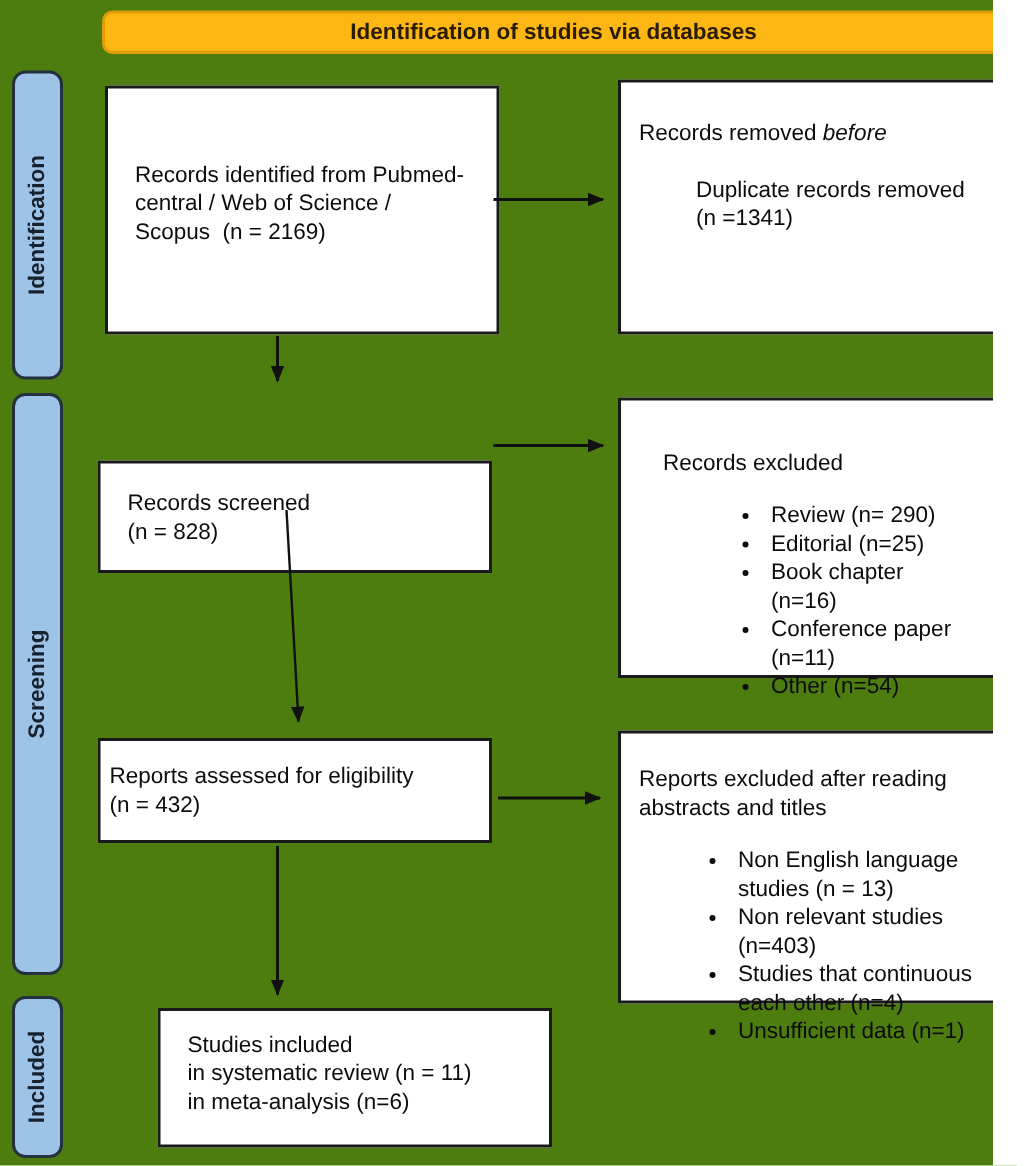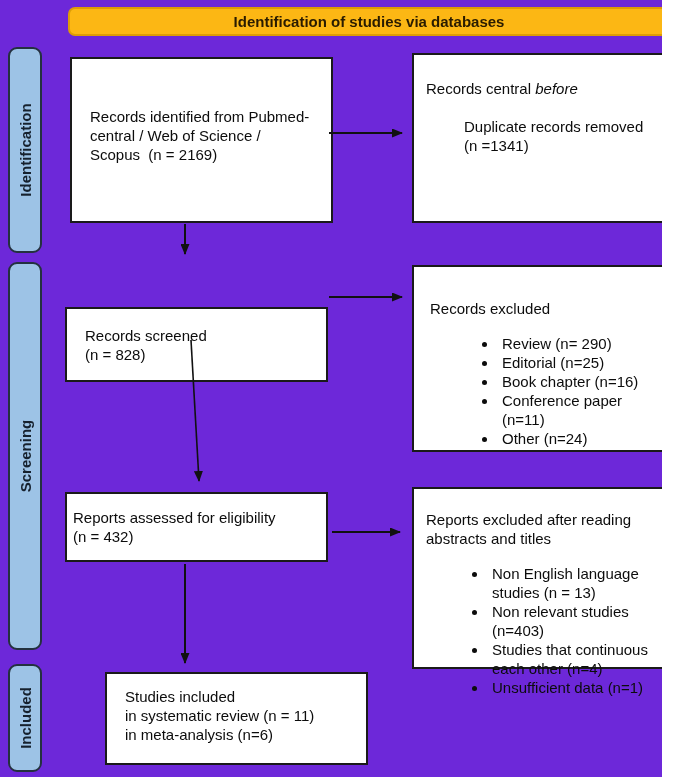--- a/index.html
+++ b/index.html
@@ -1,16 +1,16 @@
 <!DOCTYPE html>
 <html style="--banner-bg: #FCB714; --banner-border: #DE9D06; --stage-bg: #9DC3E6; --stage-border: #24313F;"><head>
 <meta charset="utf-8">
 <style>
   html,body{margin:0;padding:0;background:#fff;}
-  #page{position:relative;width:662px;height:777px;background:#6d28d9;
+  #page{position:relative;width:662px;height:777px;background:#4d7c0f;
         font-family:"Liberation Sans","DejaVu Sans",sans-serif;color:#111;overflow:hidden;}
 
   
   .banner{position:absolute;left:68px;top:7px;width:602px;height:29px;
           background:var(--banner-bg,#FCB714);border:2px solid var(--banner-border,#DE9D06);
           border-radius:7px;box-sizing:border-box;
           display:flex;align-items:center;justify-content:center;
           font-size:15px;font-weight:bold;color:#2a1c00;}
 
   
@@ -27,21 +27,21 @@
   
   .fbox{position:absolute;background:#fff;border:2px solid #1a1a1a;box-sizing:border-box;
         font-size:15px;line-height:19px;color:#0c0c0c;}
   .fbox .ln{white-space:pre-wrap;}
   #box-identified{left:70px;top:57px;width:263px;height:166px;
                   display:flex;flex-direction:column;justify-content:center;padding:0 10px 10px 18px;}
   #box-removed{left:412px;top:53px;width:260px;height:170px;padding:24px 8px 0 12px;}
   #box-removed .detail{margin-top:19px;padding-left:38px;}
   #box-screened{left:65px;top:263px;width:263px;height:75px;
                 display:flex;flex-direction:column;justify-content:center;padding-left:18px;margin-top:44px;}
-  #box-excluded{left:412px;top:265px;width:260px;height:187px;padding:32px 6px 0 16px;}
+  #box-excluded{left:412px;top:265px;width:260px;height:187px;padding:32px 6px 0 28px;}
   #box-assessed{left:65px;top:492px;width:263px;height:70px;
                 display:flex;flex-direction:column;justify-content:center;padding-left:6px;}
   #box-excluded-reports{left:412px;top:487px;width:260px;height:182px;padding:21px 4px 0 12px;}
   #box-included{left:65px;top:672px;width:263px;height:93px;padding:13px 8px 0 18px;margin-left:40px;}
 
   ul.blt{margin:16px;padding:0 0 0 52px;list-style:disc;}
   ul.blt li{padding-left:4px;}
   #box-excluded-reports ul.blt{padding-left:46px;}
   #box-excluded-reports ul.blt li{max-width:172px;}
 
@@ -69,40 +69,40 @@
     <span>Included</span>
   </div>
 
   <div class="fbox" id="box-identified">
     <div class="ln">Records identified from Pubmed-</div>
     <div class="ln">central / Web of Science /</div>
     <div class="ln">Scopus  (n = 2169)</div>
   </div>
 
   <div class="fbox" id="box-removed">
-    <div class="ln"><span>Records central </span><span class="it">before</span></div>
+    <div class="ln"><span>Records removed </span><span class="it">before</span></div>
     <div class="detail">
       <div class="ln">Duplicate records removed</div>
       <div class="ln">(n =1341)</div>
     </div>
   </div>
 
   <div class="fbox" id="box-screened">
     <div class="ln">Records screened</div>
     <div class="ln">(n = 828)</div>
   </div>
 
   <div class="fbox" id="box-excluded">
     <div class="ln">Records excluded</div>
     <ul class="blt">
       <li>Review (n= 290)</li>
       <li>Editorial (n=25)</li>
       <li>Book chapter (n=16)</li>
       <li>Conference paper (n=11)</li>
-      <li>Other (n=24)</li>
+      <li>Other (n=54)</li>
     </ul>
   </div>
 
   <div class="fbox" id="box-assessed">
     <div class="ln">Reports assessed for eligibility</div>
     <div class="ln">(n = 432)</div>
   </div>
 
   <div class="fbox" id="box-excluded-reports">
     <div class="ln">Reports excluded after reading</div>

